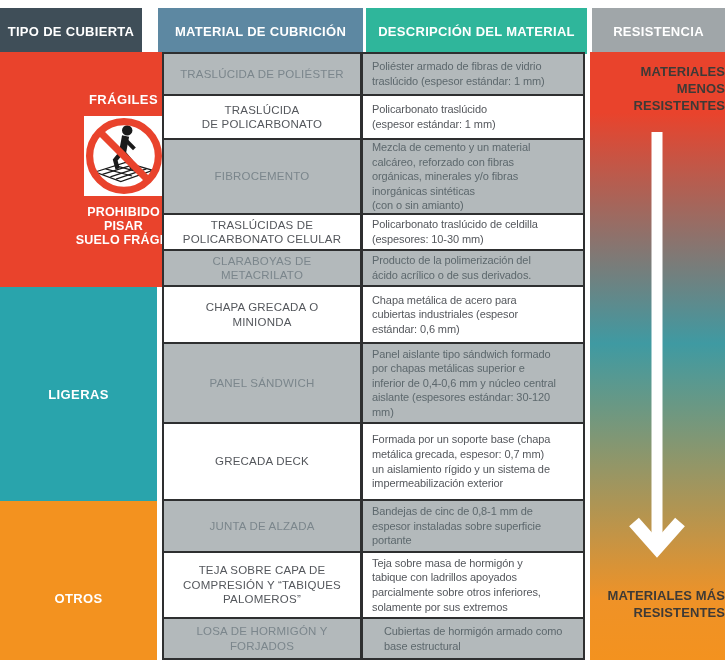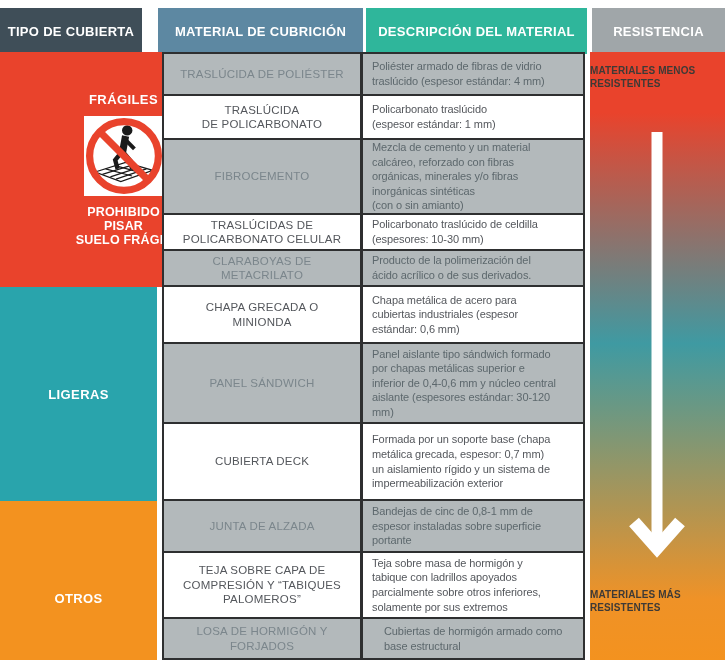--- a/index.html
+++ b/index.html
@@ -51,22 +51,22 @@
   .shade .desc{color:#5d686d;}
   .plain .desc{color:#54575c;}
   .r1{height:42px;} .r2{height:44px;} .r3{height:75px;} .r4{height:36px;} .r5{height:36px;}
   .r6{height:57px;} .r7{height:80px;} .r8{height:77px;} .r9{height:52px;} .r10{height:66px;} .r11{height:39px;}
   
   .resist{
     position:absolute;left:590px;top:52px;width:135px;height:608px;
     background:linear-gradient(180deg,#e9432c 0%,#e9432c 10%,#3f9aa2 48%,#ef9227 90%,#f3921f 100%);
   }
   .rlabel{
-    position:absolute;left:0;width:100%;text-align:left;font-weight:700;
-    font-size:10px;line-height:1.3;color:#3e3a36;white-space:pre-line;letter-spacing:.1px;
+    position:absolute;left:0;width:100%;text-align:right;font-weight:700;
+    font-size:13px;line-height:1.3;color:#3e3a36;white-space:pre-line;letter-spacing:.1px;
   }
   .rlabel.top{top:12px;}
   .rlabel.bottom{top:536px;}
   .arrow{position:absolute;left:0;top:0;}
 </style>
 </head>
 <body>
 
 <div class="page">
 
@@ -110,21 +110,21 @@
     <div class="glabel">LIGERAS</div>
   </div>
   <div class="group g3">
     <div class="glabel">OTROS</div>
   </div>
 
   <div class="midtable" id="midtable">
       <div class="mrow r1 shade">
         <div class="mcell mat">TRASLÚCIDA DE POLIÉSTER</div>
         <div class="mcell desc">Poliéster armado de fibras de vidrio
-traslúcido (espesor estándar: 4 mm)</div>
+traslúcido (espesor estándar: 1 mm)</div>
       </div>
       <div class="mrow r2 plain">
         <div class="mcell mat">TRASLÚCIDA
 DE POLICARBONATO</div>
         <div class="mcell desc">Policarbonato traslúcido
 (espesor estándar: 1 mm)</div>
       </div>
       <div class="mrow r3 shade">
         <div class="mcell mat">FIBROCEMENTO</div>
         <div class="mcell desc">Mezcla de cemento y un material
@@ -154,21 +154,21 @@
       </div>
       <div class="mrow r7 shade">
         <div class="mcell mat">PANEL SÁNDWICH</div>
         <div class="mcell desc">Panel aislante tipo sándwich formado
 por chapas metálicas superior e
 inferior de 0,4-0,6 mm y núcleo central
 aislante (espesores estándar: 30-120
 mm)</div>
       </div>
       <div class="mrow r8 plain">
-        <div class="mcell mat">CUBIERTA DECK</div>
+        <div class="mcell mat">GRECADA DECK</div>
         <div class="mcell desc">Formada por un soporte base (chapa
 metálica grecada, espesor: 0,7 mm)
 un aislamiento rígido y un sistema de
 impermeabilización exterior</div>
       </div>
       <div class="mrow r9 shade">
         <div class="mcell mat">JUNTA DE ALZADA</div>
         <div class="mcell desc">Bandejas de cinc de 0,8-1 mm de
 espesor instaladas sobre superficie
 portante</div>

